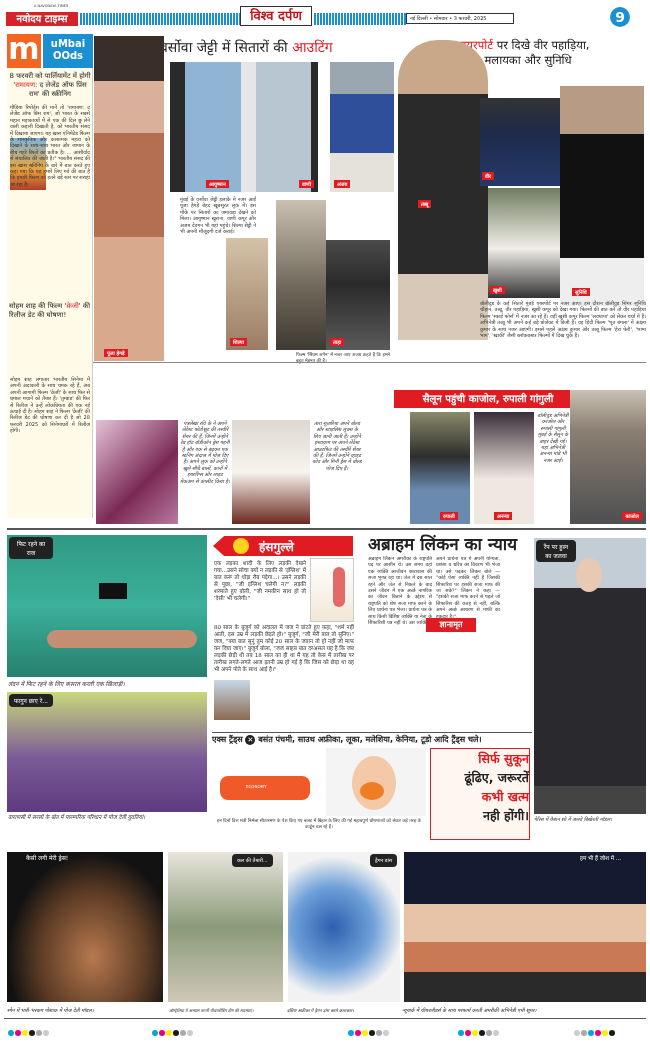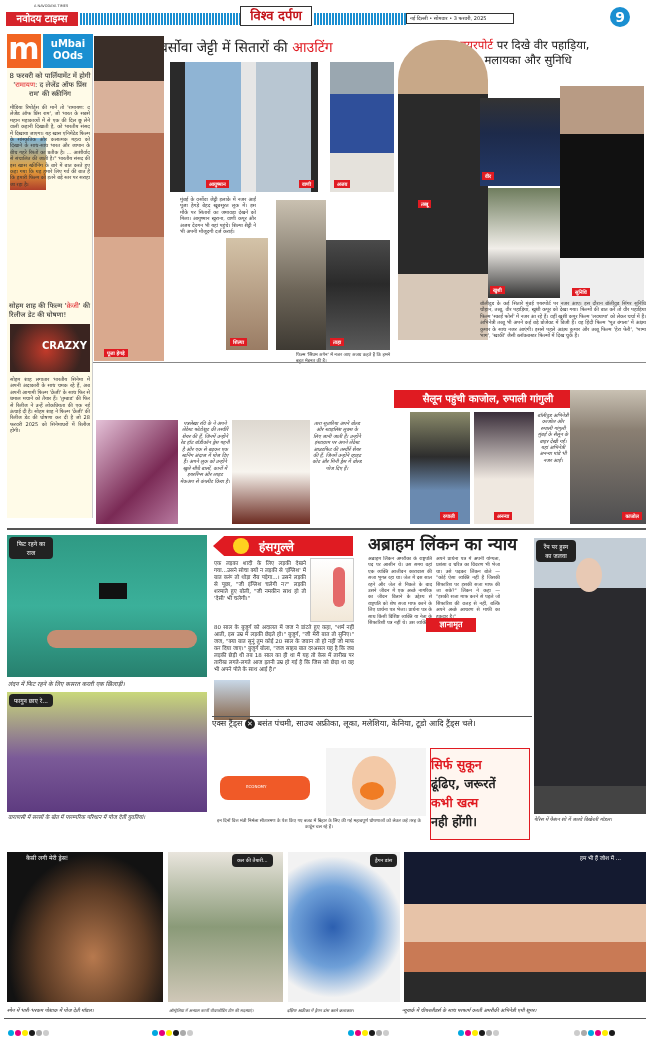--- a/index.html
+++ b/index.html
@@ -36,23 +36,20 @@
       <div>OOds</div>
     </div>
   </div>
   <div class="abs" style="left:2px;top:38px;width:82px;font-size:7px;line-height:9px;text-align:center">
     <span>8 फरवरी को पार्लियामेंट में होगी '</span><span class="red">रामायण</span><span>: द लेजेंड ऑफ प्रिंस राम' की स्क्रीनिंग</span>
   </div>
   <div class="abs" style="left:3px;top:104px;width:36px;height:52px;background:linear-gradient(180deg,#7fb6d9,#e8a33c 60%,#b0402a)"></div>
   <div class="abs txt" style="left:3px;top:70px;width:80px;height:200px;overflow:hidden;text-indent:0">मीडिया रिपोर्ट्स की मानें तो 'रामायण: द लेजेंड ऑफ प्रिंस राम', जो भारत के सबसे महान महाकाव्यों में से एक की दिल छू लेने वाली कहानी दिखाती है, को भारतीय संसद में दिखाया जाएगा। यह खास एनिमेटेड फिल्म के सांस्कृतिक और कलात्मक महत्व को दिखाने के साथ-साथ भारत और जापान के बीच गहरे रिश्तों का प्रतीक है। ... आशीर्वाद से संचालित की जाती है।" भारतीय संसद की इस खास स्क्रीनिंग के बारे में बात करते हुए कहा गया कि यह हमारे लिए गर्व की बात है कि हमारी फिल्म को इतने बड़े स्तर पर सराहा जा रहा है।</div>
   <div class="abs" style="left:2px;top:268px;width:82px;font-size:7px;line-height:9px;text-align:left">
     <span>सोहम शाह की फिल्म '</span><span class="red">क्रेजी</span><span>' की रिलीज डेट की घोषणा!</span>
-  </div>
-  <div class="abs" style="left:3px;top:290px;width:80px;height:48px;background:radial-gradient(circle at 45% 55%,#c23a2a,#3a2420 70%)">
-    <div style="position:absolute;right:3px;top:16px;color:#fff;font-size:10px;font-weight:bold">CRAZXY</div>
   </div>
   <div class="abs txt" style="left:3px;top:342px;width:80px;height:138px;overflow:hidden">सोहम शाह लगातार भारतीय सिनेमा में अपनी अदाकारी के साथ चमक रहे हैं, अब अपनी आगामी फिल्म 'क्रेजी' के साथ फिर से धमाल मचाने को तैयार हैं। 'तुम्बाड' की फिर से रिलीज ने उन्हें लोकप्रियता की एक नई ऊंचाई दी है। सोहम शाह ने फिल्म 'क्रेजी' की रिलीज डेट की घोषणा कर दी है जो 28 फरवरी 2025 को सिनेमाघरों में रिलीज होगी।</div>
 </div>
 
 <div class="abs" style="left:160px;top:38px;width:260px;font-size:14px;line-height:18px;white-space:nowrap">
   <span>वर्सोवा जेट्टी में सितारों की </span><span class="red">आउटिंग</span>
 </div>
 <div class="photo" style="left:94px;top:36px;width:70px;height:325px;background:linear-gradient(180deg,#3a2e28 0 14%,#d9b19a 14% 30%,#b46e52 30% 62%,#d9a98e 62% 100%)">
   <span class="tag" style="left:10px;bottom:4px">पूजा हेगड़े</span>
 </div>
@@ -135,37 +132,37 @@
 <div class="abs" style="left:368px;top:536px;width:140px;font-size:17px;font-weight:bold;line-height:16px;white-space:nowrap">अब्राहम लिंकन का न्याय</div>
 <div class="abs txt" style="left:368px;top:556px;width:132px;height:172px;overflow:hidden;column-count:2;column-gap:4px;font-size:4.8px">अब्राहम लिंकन अमरीका के राष्ट्रपति पद पर आसीन थे। उस समय वहां एक व्यक्ति आजीवन कारावास की सजा भुगत रहा था। जेल में दस साल रहने और जेल से निकले के बाद उसने जीवन में एक अच्छे नागरिक का जीवन बिताने के उद्देश्य से राष्ट्रपति को शेष सजा माफ करने के लिए प्रार्थना पत्र भेजा। प्रार्थना पत्र के साथ किसी विशिष्ट व्यक्ति या नेता के सिफारिशी पत्र नहीं थे। उस व्यक्ति ने अपने प्रार्थना पत्र में अपनी योग्यता, प्रशंसा व चरित्र का विवरण भी भेजा था। उसे पढ़कर लिंकन बोले — "कोई ऐसा व्यक्ति नहीं है जिसकी सिफारिश पर इसकी सजा माफ की जा सके?" लिंकन ने कहा — "इसकी सजा माफ करने से पहले जो सिफारिश की वजह से नहीं, बल्कि अपने अच्छे आचरण से माफी का हकदार है।"</div>
 <div class="abs" style="left:426px;top:618px;width:50px;height:14px;background:#e01b22;color:#fff;font-size:8px;line-height:14px;text-align:center;font-weight:bold">ज्ञानामृत</div>
 
 <div class="photo" style="left:534px;top:538px;width:112px;height:276px;background:linear-gradient(180deg,#c3cdd6 0 18%,#2a2a2e 18% 90%,#444 90%)">
   <div class="abs" style="left:42px;top:20px;width:26px;height:34px;background:#e8c9b4;border-radius:50%"></div>
 </div>
 <div class="dark-lbl" style="left:536px;top:540px;width:40px;font-size:6px;text-align:center">रैंप पर हुस्न का जलवा</div>
 <div class="abs cap" style="left:534px;top:816px;width:112px;font-style:italic;font-size:5px">पेरिस में फैशन शो में जलवे बिखेरती मॉडल।</div>
 
-<div class="abs" style="left:212px;top:716px;width:320px;height:14px;font-size:8px;line-height:14px;font-weight:normal;white-space:nowrap;border-top:1px solid #555">
+<div class="abs" style="left:212px;top:732px;width:320px;height:14px;font-size:8px;line-height:14px;font-weight:bold;white-space:nowrap;border-top:1px solid #555">
   <span>एक्स ट्रैंड्स</span>
   <span style="display:inline-block;width:10px;height:10px;border-radius:50%;background:#222;color:#fff;font-size:7px;line-height:10px;text-align:center;vertical-align:middle">✕</span>
   <span>बसंत पंचमी, साउथ अफ्रीका, लूका, मलेशिया, केनिया, टूडो आदि ट्रैंड्स चले।</span>
 </div>
 
 <div class="photo" style="left:212px;top:748px;width:110px;height:60px;background:#fff">
   <div class="abs" style="left:8px;top:28px;width:90px;height:24px;background:#f05a28;border-radius:8px"></div>
   <span class="abs" style="left:34px;top:36px;font-size:4px;color:#fff">ECONOMY</span>
 </div>
 <div class="photo" style="left:326px;top:748px;width:100px;height:68px;background:#f4f4f4">
   <div class="abs" style="left:26px;top:8px;width:44px;height:54px;background:#f3c9a7;border-radius:50%"></div>
   <div class="abs" style="left:34px;top:34px;width:24px;height:18px;background:#f07c24;border-radius:50%"></div>
 </div>
 <div class="abs cap" style="left:214px;top:818px;width:210px;font-size:4.5px;line-height:6px;text-align:center">इन दिनों वित्त मंत्री निर्मला सीतारमण के पेश किए गए बजट में बिहार के लिए की गई महत्वपूर्ण घोषणाओं को लेकर कई तरह के कार्टून चल रहे हैं।</div>
 
-<div class="abs" style="left:430px;top:748px;width:100px;height:92px;border:1px solid #e01b22;background:#fff6f0;text-align:left;font-weight:bold;font-size:12.5px;line-height:19px;padding-top:6px">
+<div class="abs" style="left:430px;top:748px;width:100px;height:92px;border:1px solid #e01b22;background:#fff6f0;text-align:right;font-weight:bold;font-size:12.5px;line-height:19px;padding-top:0">
   <div class="red">सिर्फ सुकून</div>
   <div>ढूंढिए, जरूरतें</div>
   <div class="red">कभी खत्म</div>
   <div>नही होंगी।</div>
 </div>
 
 <div class="photo" style="left:7px;top:852px;width:156px;height:150px;background:radial-gradient(ellipse at 55% 70%,#b7794e,#5a3a24 45%,#121212 70%)"></div>
 <div class="abs" style="left:26px;top:854px;color:#fff;font-size:6px">कैसी लगी मेरी ड्रेस!</div>
 <div class="photo" style="left:168px;top:852px;width:115px;height:150px;background:linear-gradient(180deg,#e9e5dd,#8a9a78 50%,#d0c8b8)"></div>
 <div class="dark-lbl" style="left:232px;top:854px;font-size:5px">कल की तैयारी...</div>

